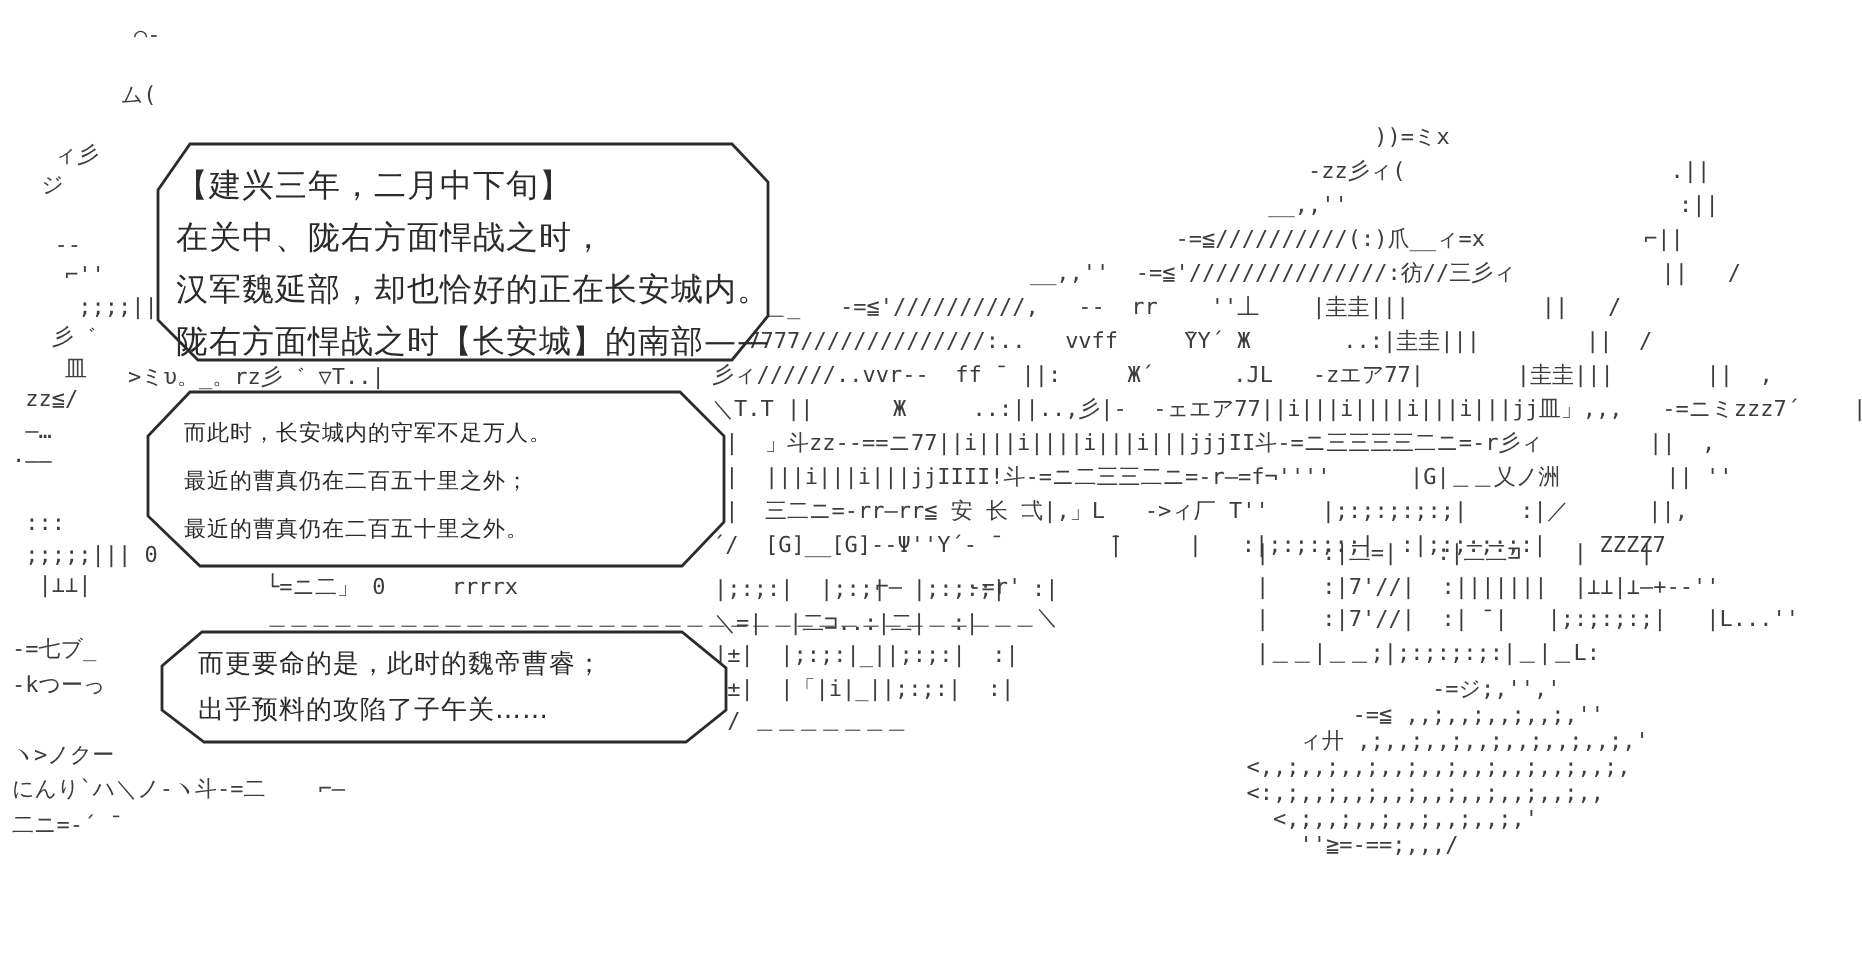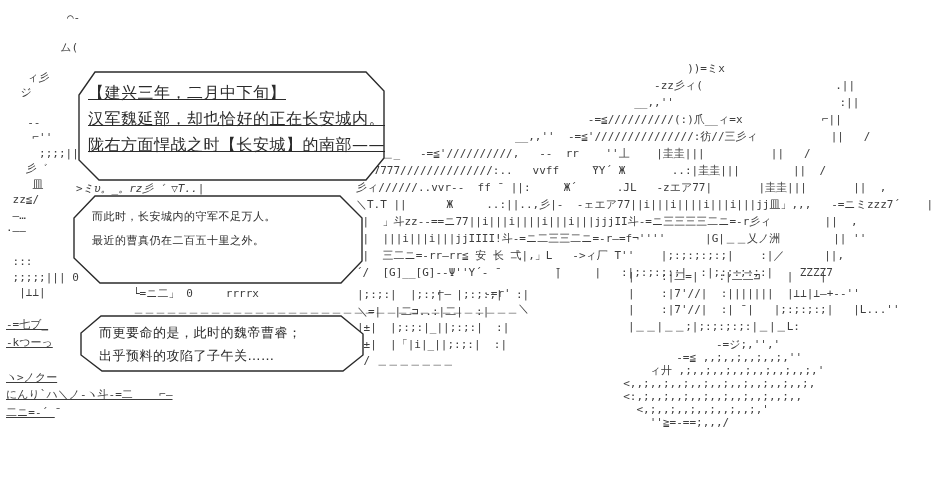--- a/index.html
+++ b/index.html
@@ -38,28 +38,28 @@
    彡゛
     皿
  zz≦/
  —…
 ·—―
 
  :::
  ;;;;;||| 0
   |⊥⊥|</pre>
 
-  <pre class="art" style="left:6px;top:316px;line-height:17.5px;text-decoration:underline;">-=七ブ_
+  <pre class="art" style="left:6px;top:316px;line-height:17.5px;">-=七ブ_
 -kつーっ
 
 ヽ&gt;ノクー
 にんり`ハ＼ノ-ヽ斗-=二    ⌐—
 二ニ=-´ ̄</pre>
 
-  <pre class="art" style="left:76px;top:181px;line-height:15px;font-style:italic;">&gt;ミυ。_。rz彡゛ ▽T..|</pre>
+  <pre class="art" style="left:64px;top:181px;line-height:15px;">&gt;ミυ。_。rz彡゛ ▽T..|</pre>
 
   <pre class="art" style="left:133px;top:286px;line-height:15px;">└=ニ二」 0     rrrrx                           ⌐—     -=r'
 ＿＿＿＿＿＿＿＿＿＿＿＿＿＿＿＿＿＿＿＿＿＿＿＿＿＿＿＿＿＿＿＿＿＿＿＼</pre>
 
   <pre class="art" style="left:356px;top:60px;line-height:17px;">                                                  ))=ミx
                                              -zz彡ィ(                    .||
                                           __,,''                         :||
                                    -=≦//////////(:)爪__ィ=x            ⌐||
                         __,,''  -=≦'///////////////:彷//三彡ィ           ||   /
     ＿_   -=≦'//////////,   --  rr    ''丄    |圭圭|||          ||   /
@@ -89,28 +89,30 @@
   &lt;:,;,,;,,;,,;,,;,,;,,;,,;,,
     &lt;,;,,;,,;,,;,,;,,;,'
       ''≧=-==;,,,/</pre>
 
   <svg class="bubbles" width="931" height="478">
     <polygon points="95,72 366,72 384,91 384,158 366,180 99,180 79,160 79,95"></polygon>
     <polygon points="95,196 340,196 362,218 362,261 341,283 100,283 74,258 74,218"></polygon>
     <polygon points="101,316 341,316 363,334 363,355 343,371 102,371 81,355 81,333"></polygon>
   </svg>
 
-  <div class="bubble-text" style="left:88px;top:80px;font-size:16px;line-height:26px;text-decoration:underline;">
+  <div class="bubble-text" style="left:88px;top:80px;font-size:16px;line-height:26px;">
     <div class="ln">【建兴三年，二月中下旬】</div>
+    <div class="ln">在关中、陇右方面悍战之时，</div>
     <div class="ln">汉军魏延部，却也恰好的正在长安城内。</div>
     <div class="ln">陇右方面悍战之时【长安城】的南部——</div>
   </div>
 
   <div class="bubble-text" style="left:92px;top:205px;font-size:11px;line-height:24px;">
     <div class="ln">而此时，长安城内的守军不足万人。</div>
+    <div class="ln">最近的曹真仍在二百五十里之外；</div>
     <div class="ln">最近的曹真仍在二百五十里之外。</div>
   </div>
 
   <div class="bubble-text" style="left:99px;top:321px;font-size:13px;line-height:23px;">
     <div class="ln">而更要命的是，此时的魏帝曹睿；</div>
     <div class="ln">出乎预料的攻陷了子午关……</div>
   </div>
 
 </div>
 

